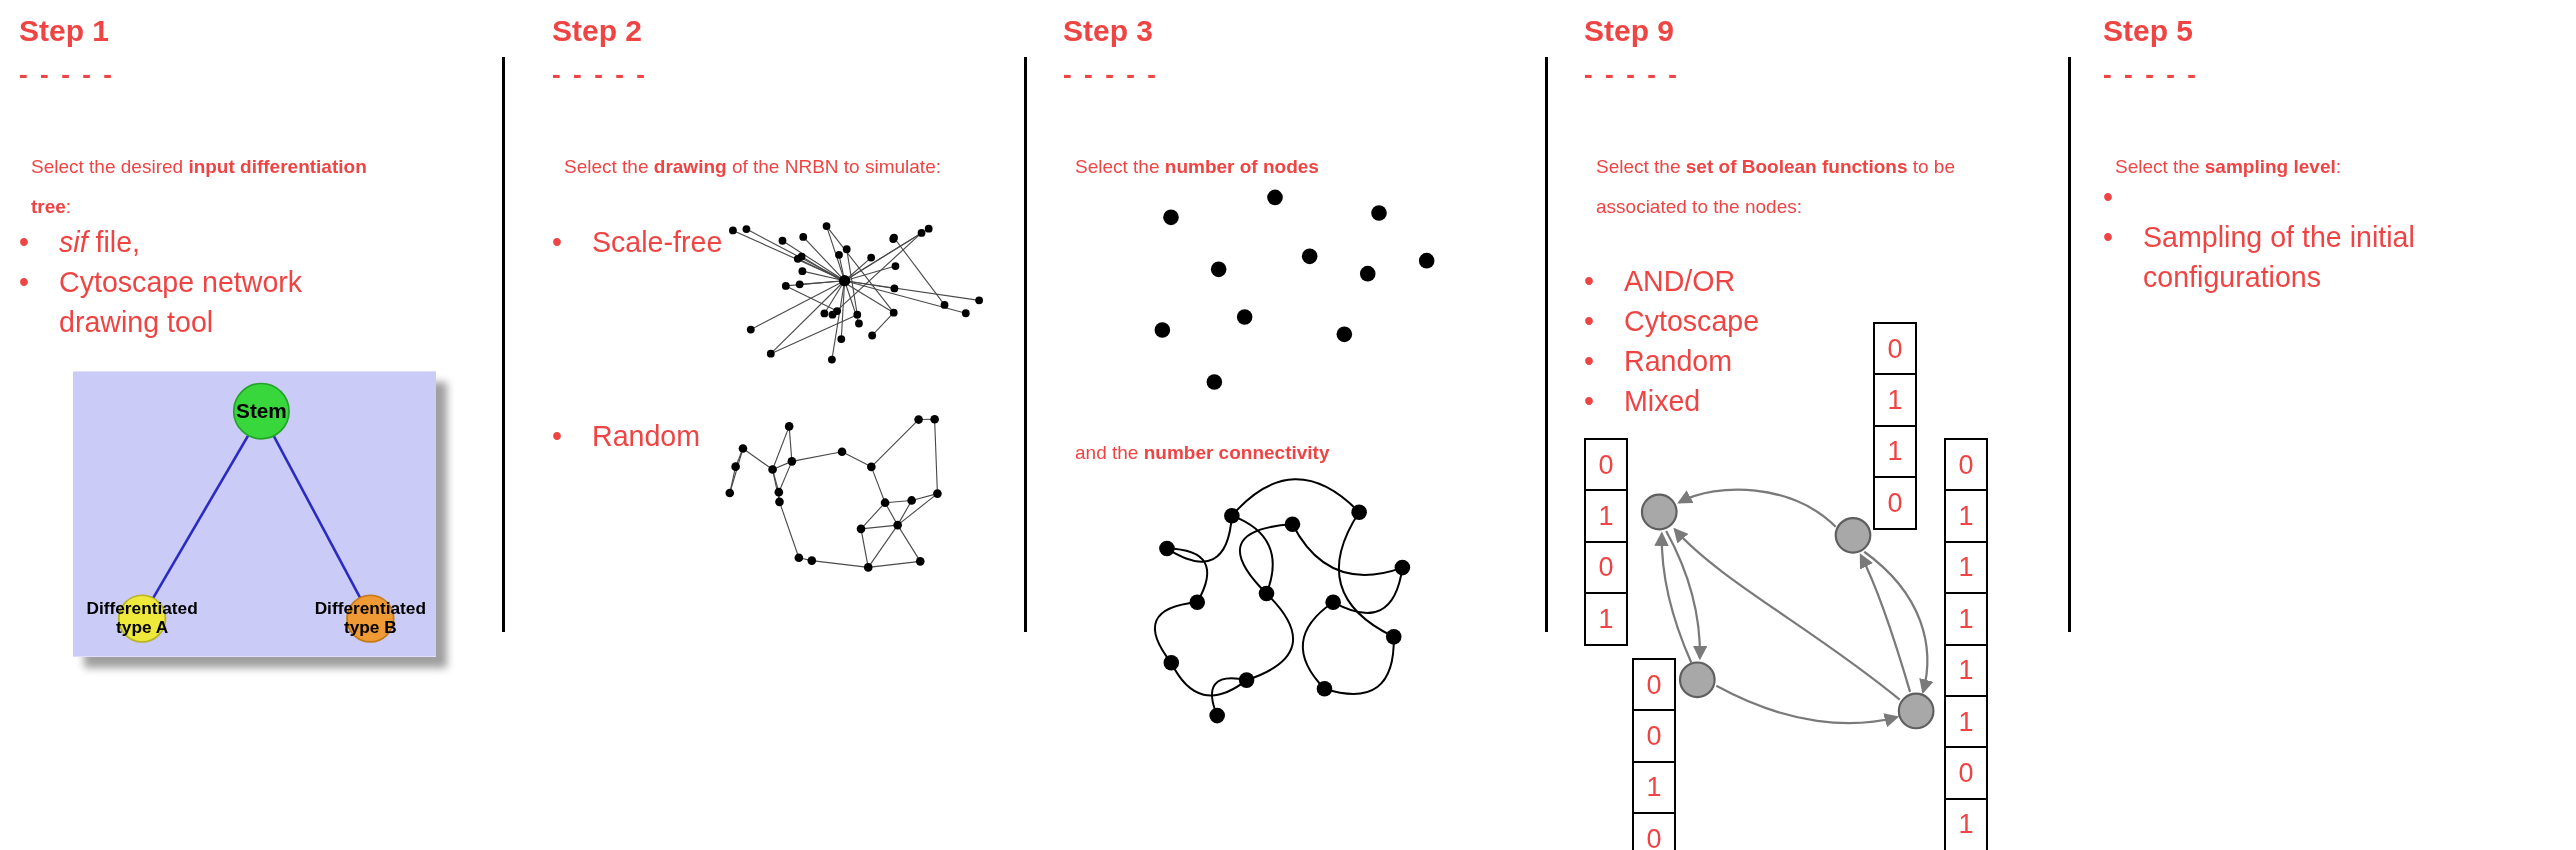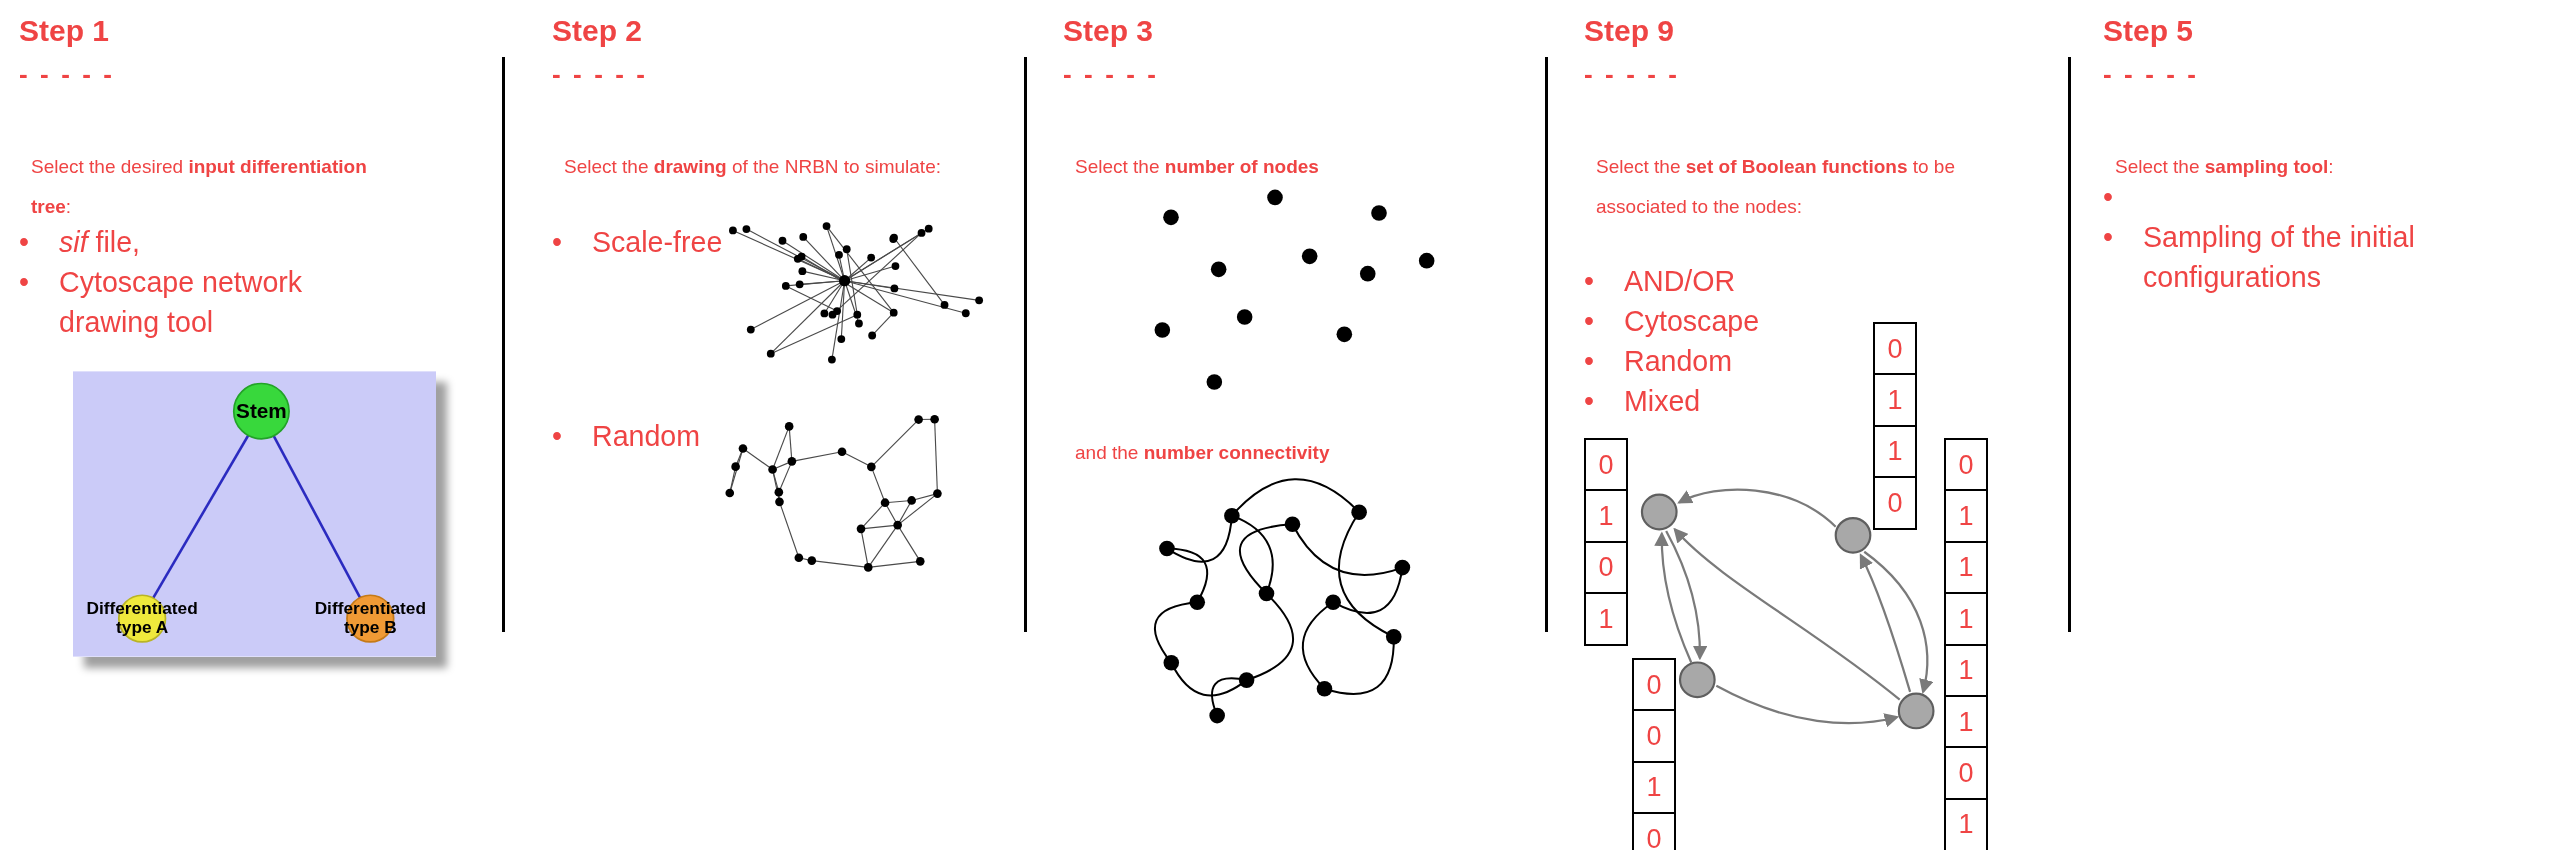--- a/index.html
+++ b/index.html
@@ -328,21 +328,21 @@
         <div class="bcell">0</div>
         <div class="bcell">0</div>
         <div class="bcell">1</div>
         <div class="bcell">0</div>
       </div>
   </section>
 
   <section class="col" style="left:2103px;width:467px">
     <h2 class="step-title">Step 5</h2>
     <div class="dashes">- - - - -</div>
-    <p class="para" style="top:121px;width:467px"><span>Select the </span><b>sampling tool</b><span>:</span></p>
+    <p class="para" style="top:121px;width:467px"><span>Select the </span><b>sampling level</b><span>:</span></p>
     <div class="bullets" style="top:163px;width:381px">
       <div class="bullet">
         <span class="marker">•</span>
       </div>
       <div class="bullet">
         <span class="marker">•</span>
         <span class="btext">Sampling of the initial configurations</span>
       </div>
     </div>
   </section>

